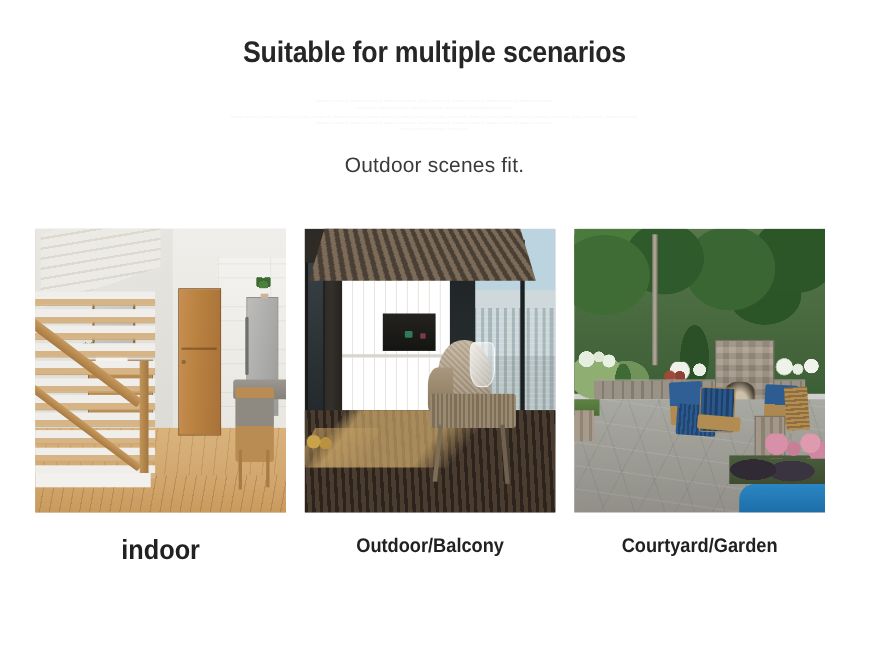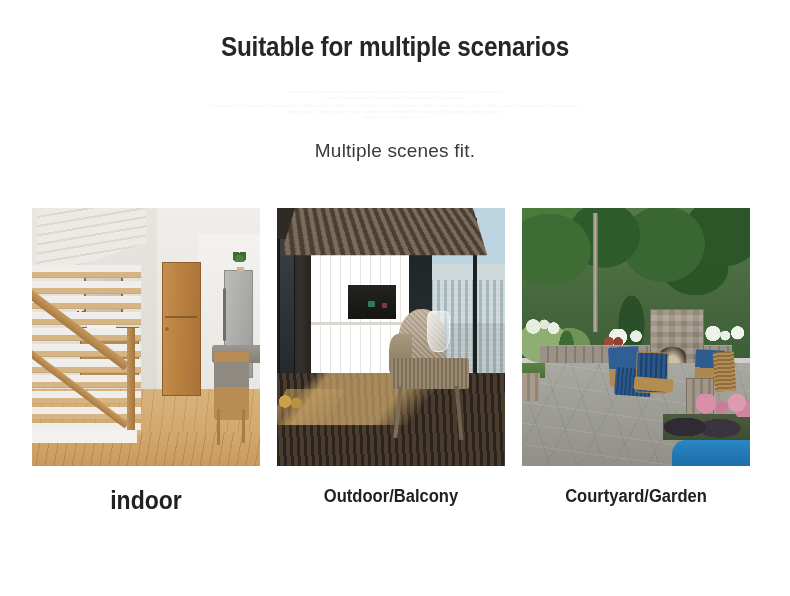--- a/index.html
+++ b/index.html
@@ -329,21 +329,21 @@
 
   <div class="microcopy">
     <div class="blk">Multiple scenarios fit. Multiple scenarios fit. Multiple scenarios fit. Multiple scenarios fit. Multiple scenarios fit. Multiple scenarios fit. Multiple scenarios fit.</div>
     <div class="blk">scenarios fit. Multiple scenarios fit. Multiple scenarios fit. Multiple scenarios fit. Multiple scenarios fit.</div>
     <span class="sp"></span>
     <div class="blk wide">Multiple scenarios fit. Multiple scenarios fit. Multiple scenarios fit. Multiple scenarios fit. Multiple scenarios fit. Multiple scenarios fit. Multiple scenarios fit. Multiple scenarios fit. Multiple scenarios fit. Multiple scenarios fit. Multiple scenarios fit. Multiple scenarios fit.</div>
     <div class="blk">Multiple scenarios fit. Multiple scenarios fit. Multiple scenarios fit. Multiple scenarios fit. Multiple scenarios fit. Multiple scenarios fit. Multiple scenarios fit.</div>
     <div class="blk">Multiple scenarios fit. Multiple scenarios fit.</div>
   </div>
 
-  <div class="subtitle">Multiple scenes fit.</div>
+  <div class="subtitle">Outdoor scenes fit.</div>
 
   <div class="cards">
 
     <div class="card c1">
       <div class="photo">
         <div class="p1-wallL"></div>
         <div class="p1-wallR"></div>
         <div class="p1-tile"></div>
         <div class="p1-upper"></div>
         <div class="p1-floor"></div>

